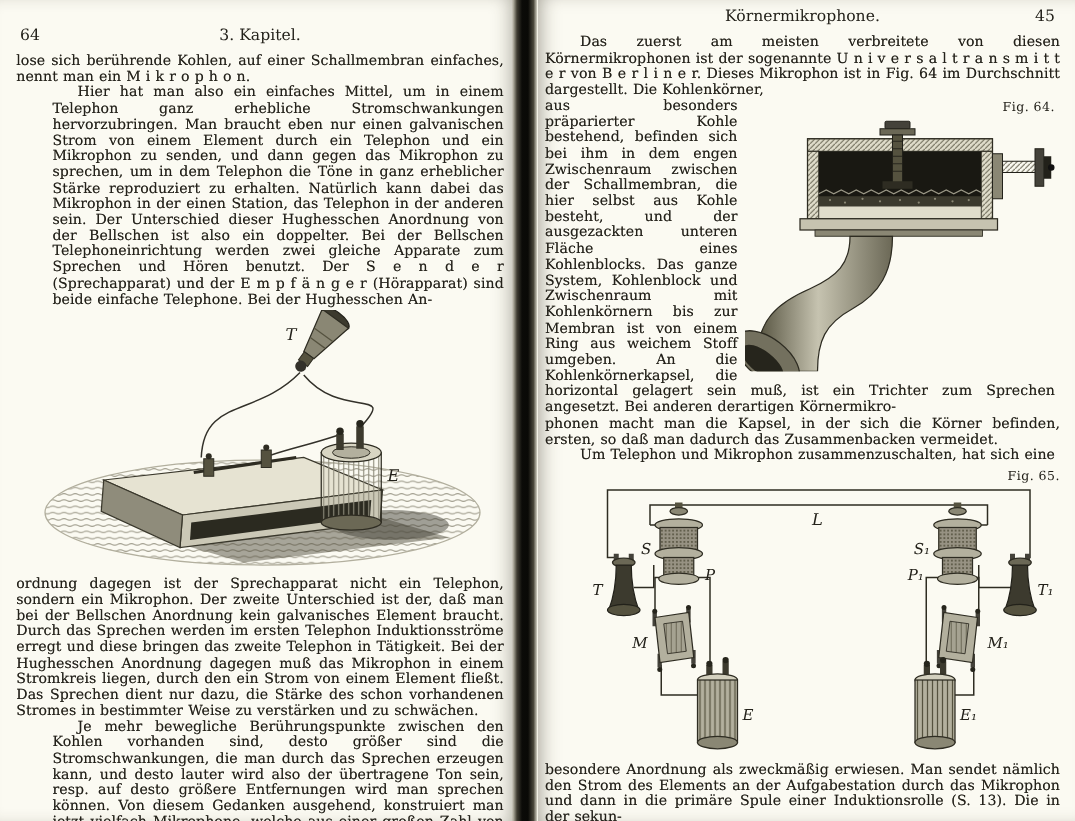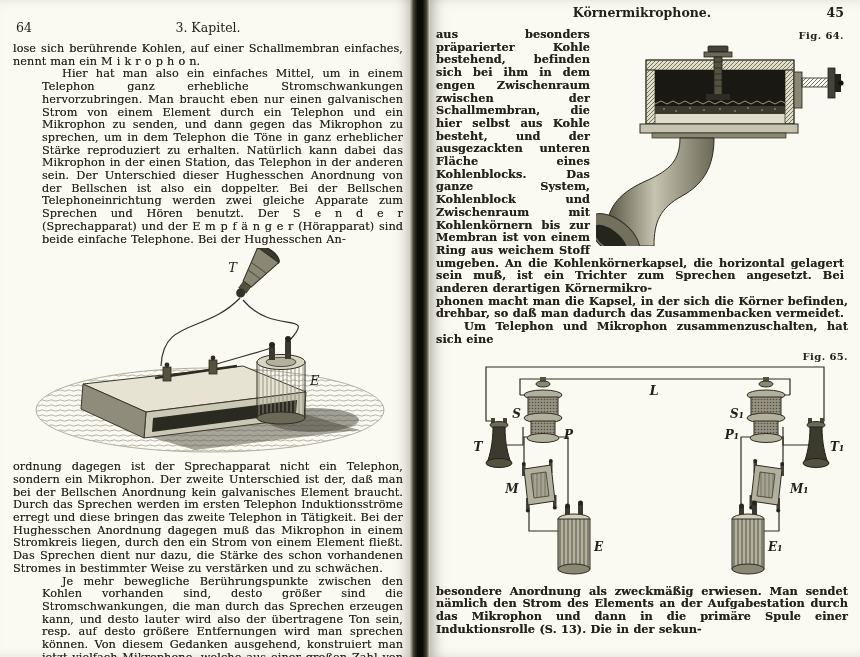--- a/index.html
+++ b/index.html
@@ -8,21 +8,21 @@
     font-family:"DejaVu Serif","Liberation Serif",serif;
     background:#efede2; color:#23211a;
   }
   .book { position:relative; width:860px; height:657px; display:flex; }
   .page { background:#fbfaf2; height:657px; position:relative; }
   .page-left  { width:412px; padding:20px 7px 0 13px;
                 box-shadow: inset -8px 0 16px -8px rgba(55,50,35,.45); }
   .gutter { width:22px; height:657px;
     background:linear-gradient(90deg,#c9c6b6 0%,#403d32 18%,#0b0b08 38%,#090906 62%,#4a473b 84%,#e4e2d4 100%); }
   .page-right { flex:1; padding:5px 12px 0 6px;
-                box-shadow: inset 9px 0 16px -8px rgba(55,50,35,.5); font-weight: bold; }
+                box-shadow: inset 9px 0 16px -8px rgba(55,50,35,.5); }
 
   .running-head { position:relative; height:15px; font-size:12.5px; margin-bottom:8px; }
   .running-head .num-left  { position:absolute; left:3px; top:0; }
   .running-head .num-right { position:absolute; right:4px; top:0; }
   .running-head .head-title { position:absolute; left:0; right:0; text-align:center; }
 
   .para {
     font-size:11.3px; line-height:12.7px; text-align:justify;
     letter-spacing:.05px; word-spacing:.4px;
     text-shadow:0 0 .45px rgba(25,22,15,.55);
@@ -118,20 +118,21 @@
   </div>
 
   <div class="gutter"></div>
 
   <div class="page page-right">
     <div class="running-head">
       <span class="head-title">Körnermikrophone.</span>
       <span class="num-right">45</span>
     </div>
 
+    <p class="para indent-b">Das zuerst am meisten verbreitete von diesen Körnermikrophonen ist der sogenannte U n i v e r s a l t r a n s m i t t e r von B e r l i n e r. Dieses Mikrophon ist in Fig. 64 im Durchschnitt dargestellt. Die Kohlenkörner,</p>
 
     <div class="flowwrap">
       <figure class="fig64">
         <figcaption class="figcap">Fig. 64.</figcaption>
         <svg width="248" height="202" viewBox="0 0 248 202">
           <defs>
             <pattern id="f64d" width="4" height="4" patternUnits="userSpaceOnUse">
               <path d="M0,4 L4,0" stroke="#6b6856" stroke-width="0.9"></path>
             </pattern>
             <linearGradient id="f64h" x1="0" y1="0" x2="1" y2="0">
@@ -177,21 +178,21 @@
           <g>
             <path d="M84,94 C84,116 74,126 52,136 C24,148 12,162 10,186 L10,202 L58,202 C58,178 64,164 86,152 C108,140 118,122 118,94 Z" fill="url(#f64h)" stroke="#2e2c22"></path>
             <ellipse cx="18" cy="192" rx="16" ry="30" transform="rotate(-52 18 192)" fill="#73705e" stroke="#2e2c22"></ellipse>
             <ellipse cx="14" cy="195" rx="9" ry="20" transform="rotate(-52 14 195)" fill="#26251c"></ellipse>
           </g>
         </svg>
       </figure>
       <p class="para">aus besonders präparierter Kohle bestehend, befinden sich bei ihm in dem engen Zwischenraum zwischen der Schallmembran, die hier selbst aus Kohle besteht, und der ausgezackten unteren Fläche eines Kohlenblocks. Das ganze System, Kohlenblock und Zwischenraum mit Kohlenkörnern bis zur Membran ist von einem Ring aus weichem Stoff umgeben. An die Kohlenkörnerkapsel, die horizontal gelagert sein muß, ist ein Trichter zum Sprechen angesetzt. Bei anderen derartigen Körnermikro-</p>
     </div>
 
-    <p class="para">phonen macht man die Kapsel, in der sich die Körner befinden, drehbar, so daß man dadurch das Zusammenbacken vermeidet.</p>
+    <p class="para">phonen macht man die Kapsel, in der sich die Körner befinden, ersten, so daß man dadurch das Zusammenbacken vermeidet.</p>
     <p class="para indent-b">Um Telephon und Mikrophon zusammenzuschalten, hat sich eine</p>
 
     <figure class="fig65">
       <figcaption class="figcap">Fig. 65.</figcaption>
       <svg width="412" height="212" viewBox="0 0 412 212">
         <defs>
           <pattern id="f65c" width="3" height="3" patternUnits="userSpaceOnUse">
             <rect width="3" height="3" fill="#979283"></rect>
             <circle cx="1.5" cy="1.5" r="0.8" fill="#55523f"></circle>
           </pattern>

